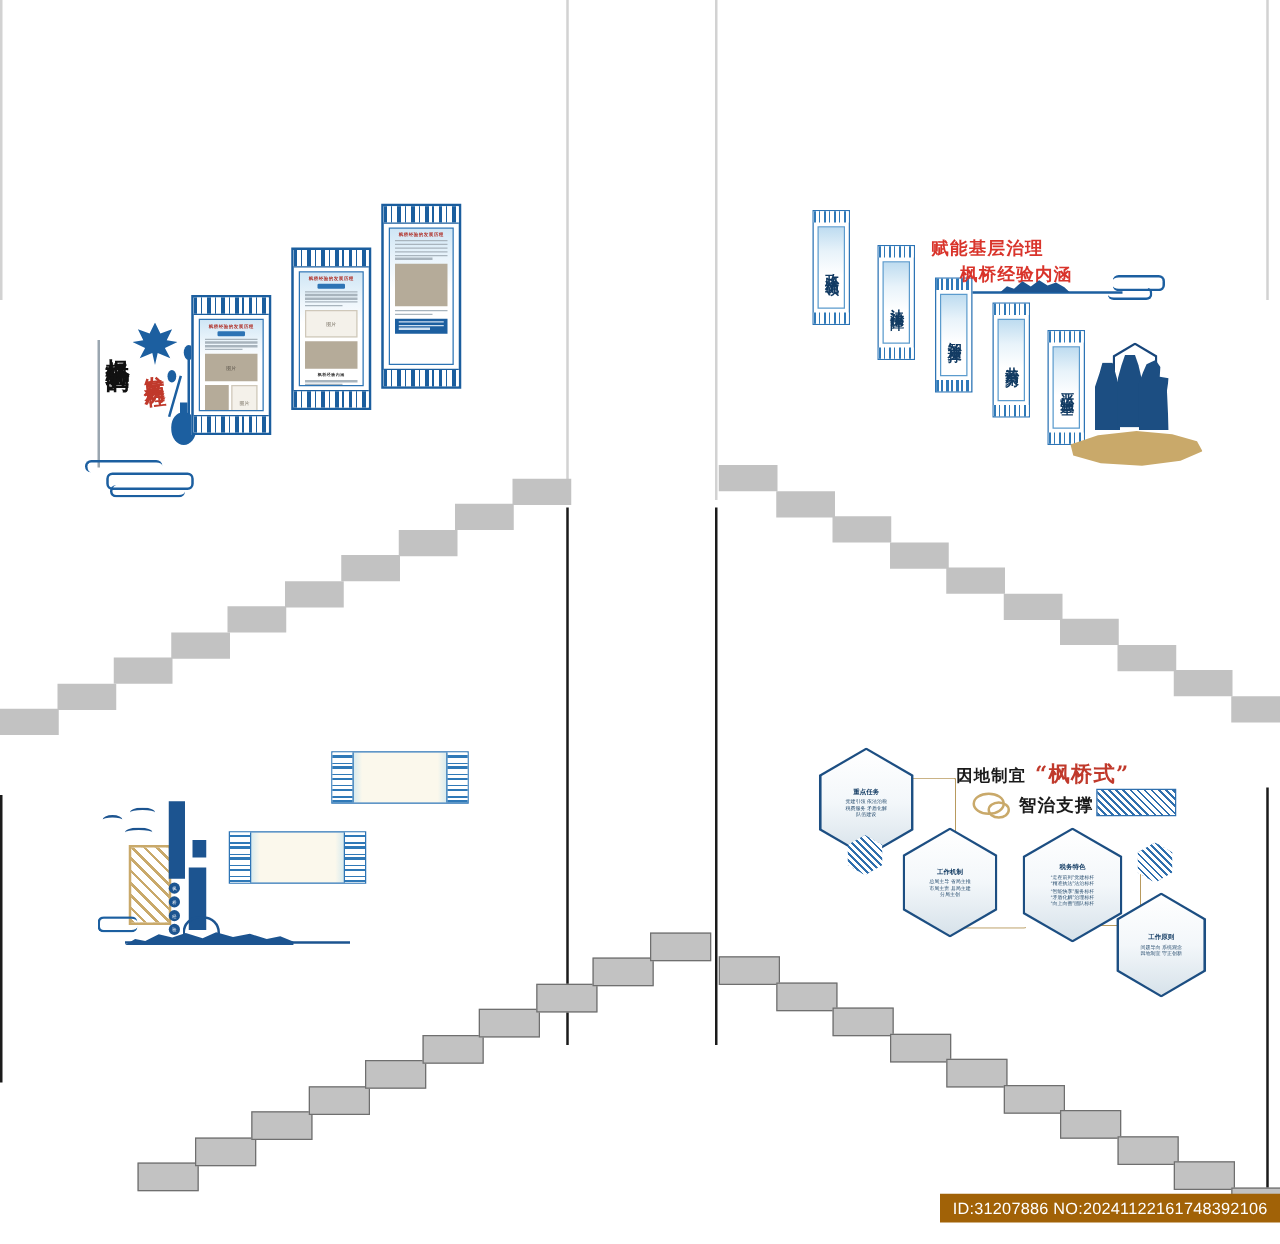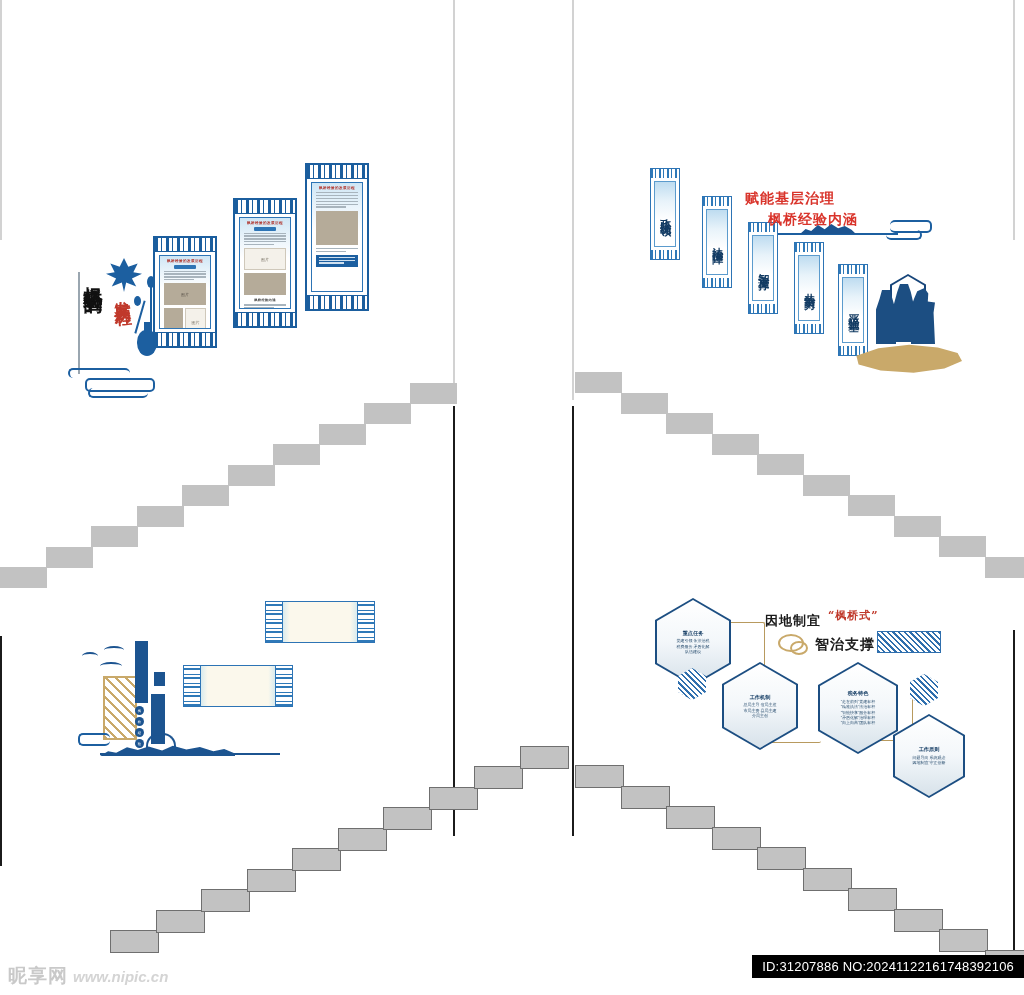--- a/index.html
+++ b/index.html
@@ -112,21 +112,21 @@
   .person{position:absolute;background:#1c4e82;}
 
   
   .goldcloud{position:absolute;border:2.5px solid #c9a96a;border-radius:50%;}
 
   
   .wm-logo{position:absolute;left:8px;top:963px;display:flex;align-items:center;gap:5px;}
   .wm-logo .cn{font-size:19px;font-weight:bold;color:#c9c9c9;letter-spacing:1px;
       font-family:"DejaVu Serif","Liberation Serif",serif;}
   .wm-logo .url{font-size:15px;color:#d4d4d4;font-style:italic;font-weight:bold;}
-  .wm-id{position:absolute;right:0;top:955px;background:#000000;color:#fff;
+  .wm-id{position:absolute;right:0;top:955px;background:#a16207;color:#fff;
       font-size:13px;padding:4px 10px;letter-spacing:.2px;}
 </style>
 </head>
 <body>
 
 <div id="stage">
 
   <div class="wall-line" style="left:453px;top:0;height:400px;"></div>
   <div class="wall-line" style="left:572px;top:0;height:400px;"></div>
   <div class="wall-line dark" style="left:453px;top:406px;height:430px;"></div>
@@ -392,25 +392,21 @@
       <div class="htitle">工作原则</div>
       <div class="hline">问题导向  系统观念</div>
       <div class="hline">因地制宜  守正创新</div>
     </div>
   </div>
 
   <div class="hexlattice" style="left:678px;top:668px;width:28px;height:32px;"></div>
   <div class="hexlattice" style="left:910px;top:674px;width:28px;height:32px;"></div>
 
   <div class="redline" style="left:765px;top:612px;color:#1a1a1a;font-size:13px;">因地制宜</div>
-  <div class="redline" style="left:828px;top:608px;color:#c0392b;font-size:11px;">“枫桥式”</div>
+  <div class="redline" style="left:828px;top:608px;color:#c0392b;font-size:17px;">“枫桥式”</div>
   <div class="redline" style="left:815px;top:636px;color:#1a1a1a;font-size:14px;">智治支撑</div>
   <div class="goldcloud" style="left:778px;top:634px;width:22px;height:14px;"></div>
   <div class="goldcloud" style="left:790px;top:641px;width:14px;height:10px;"></div>
   <div class="hexlattice" style="left:877px;top:631px;width:62px;height:20px;clip-path:none;border:1.5px solid #2f6fae;"></div>
 
-  <div class="wm-logo">
-    <span class="cn">昵享网</span>
-    <span class="url">www.nipic.cn</span>
-  </div>
   <div class="wm-id">ID:31207886 NO:20241122161748392106</div>
 
 </div>
 
 </body></html>

